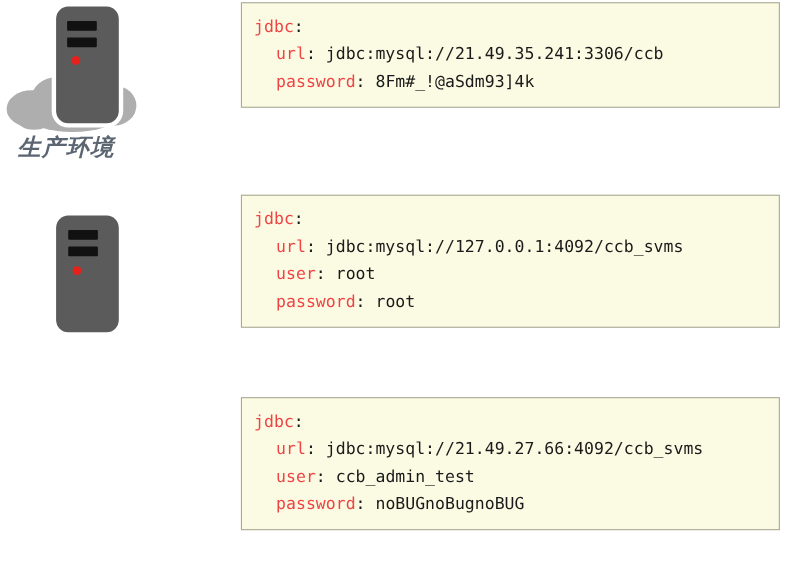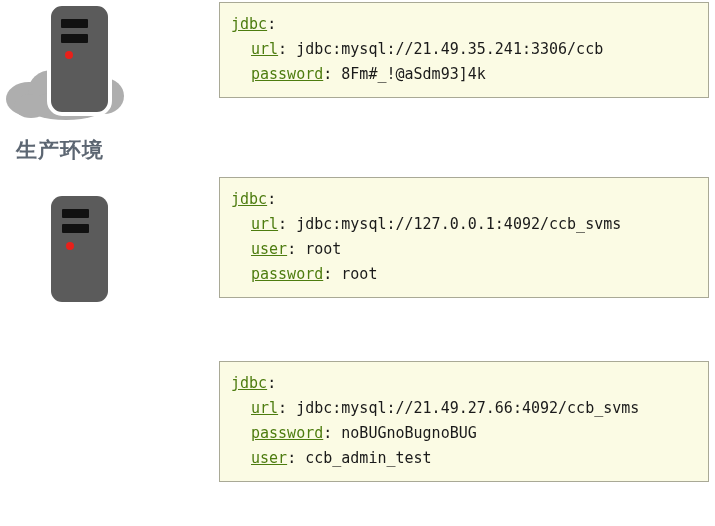--- a/index.html
+++ b/index.html
@@ -106,21 +106,21 @@
     position: absolute;
     left: 16px;
     width: 180px;
     font-family: "DejaVu Sans", sans-serif;
     font-size: 21px;
     font-weight: bold;
     color: #5c6672;
     letter-spacing: 1px;
     white-space: nowrap;
   }
-  .row-0 .env-label { top: 136px; }
+  .row-0 .env-label { top: 120px; font-style: italic; }
   .row-1 .env-label { top: 140px; }
   .row-2 .env-label { top: 140px; }
 
   
   .code-card {
     position: absolute;
     left: 219px;
     width: 490px;
     background: #fbfbe4;
     border: 1px solid #a9a996;
@@ -133,21 +133,21 @@
   .row-0 .code-card { top: 2px; }
   .row-1 .code-card { top: 1px; }
   .row-2 .code-card { top: 7px; }
 
   .code-line {
     white-space: pre;
     color: #1a1a1a;
     padding-left: 11px;
   }
   .code-line.indent { padding-left: 31px; }
-  .code-key { color: #4d7c0f; text-decoration: underline; }
+  .code-key { color: #ef4444; }
   .code-punct { color: #1a1a1a; }
   .code-val { color: #1a1a1a; }
 </style>
 </head>
 <body>
 
 <div class="env-row row-0">
 
   <div class="icon-col">
     <div class="server-art">
@@ -202,17 +202,17 @@
 </div>
 
 <div class="env-row row-2">
 
 
   <div class="code-card">
     <div class="code-line"><span class="code-key">jdbc</span><span class="code-punct">:</span></div>
 
     <div class="code-line indent"><span class="code-key">url</span><span class="code-punct">: </span><span class="code-val">jdbc:mysql://21.49.27.66:4092/ccb_svms</span></div>
 
+    <div class="code-line indent"><span class="code-key">user</span><span class="code-punct">: </span><span class="code-val">ccb_admin_test</span></div>
+
     <div class="code-line indent"><span class="code-key">password</span><span class="code-punct">: </span><span class="code-val">noBUGnoBugnoBUG</span></div>
-
-    <div class="code-line indent"><span class="code-key">user</span><span class="code-punct">: </span><span class="code-val">ccb_admin_test</span></div>
   </div>
 </div>
 
 </body></html>

